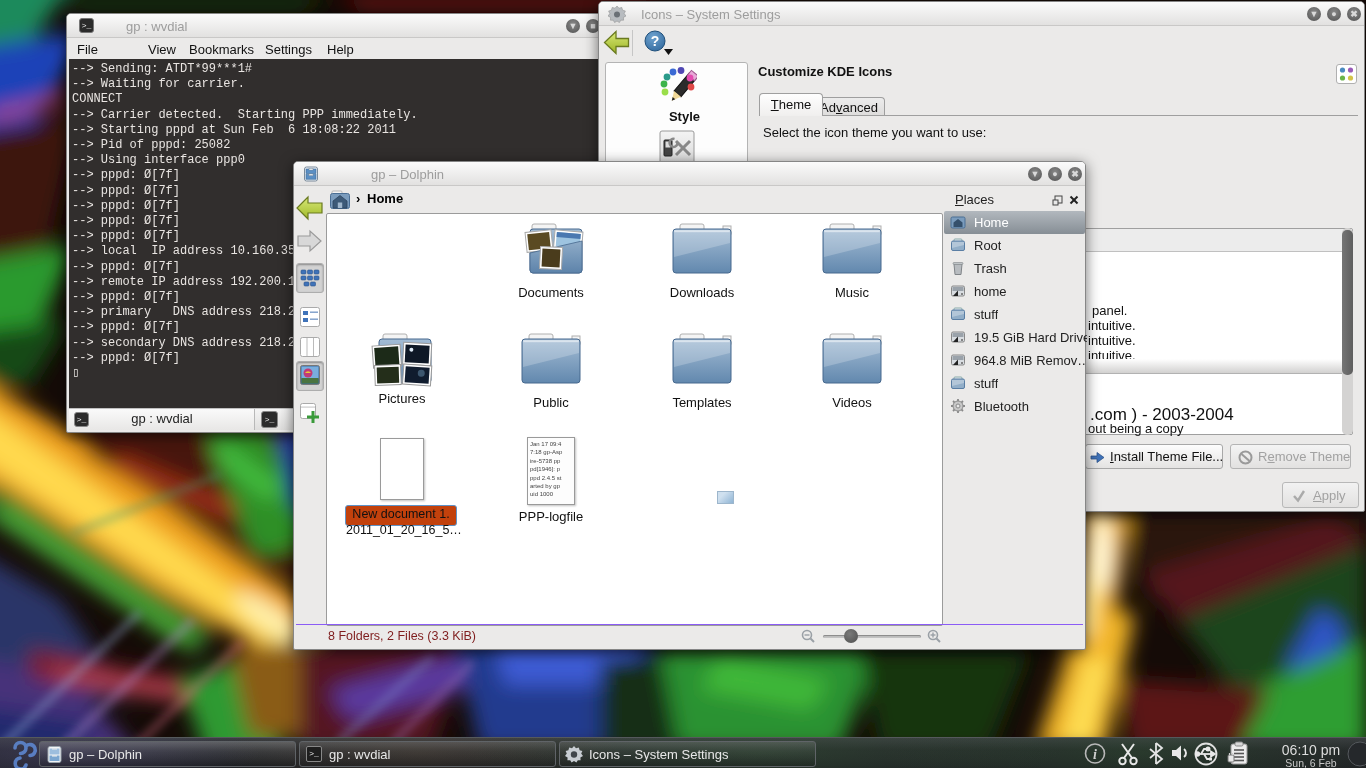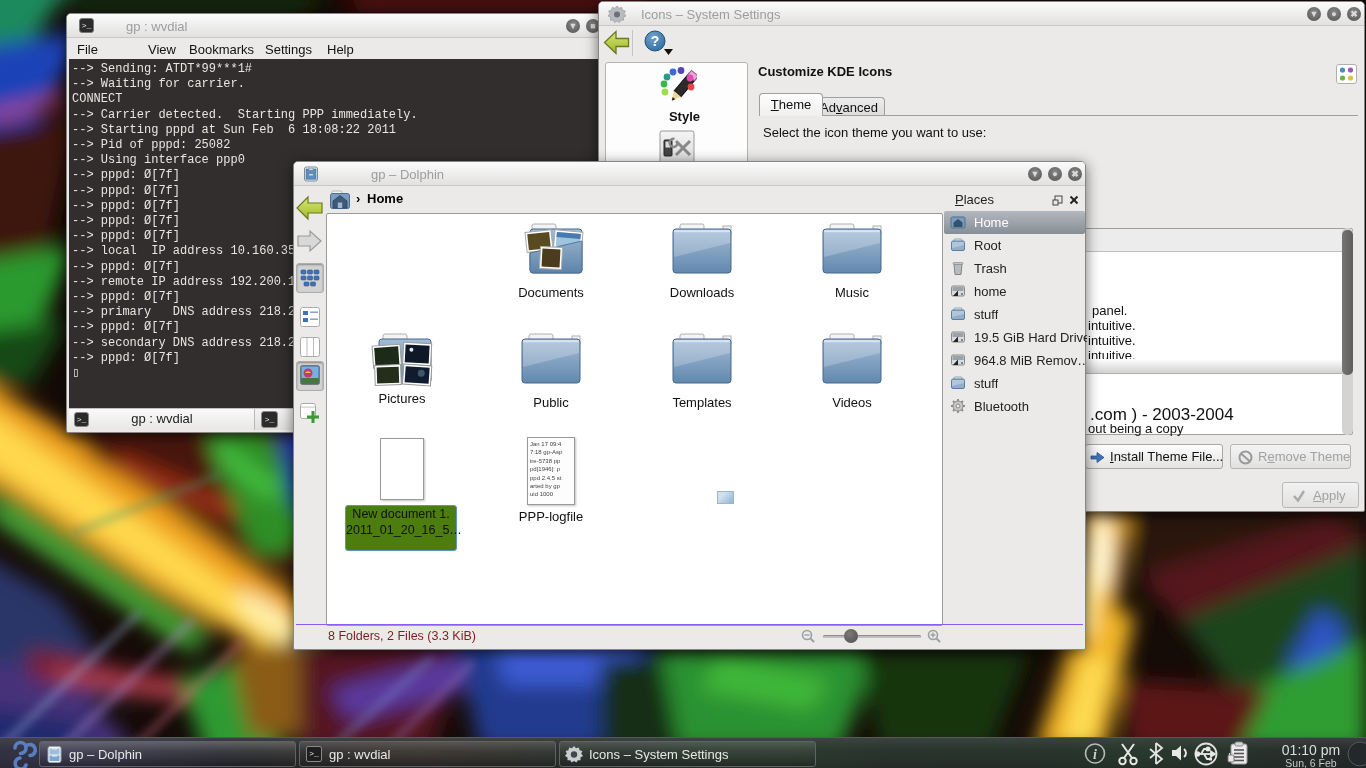--- a/index.html
+++ b/index.html
@@ -455,21 +455,21 @@
         </div>
       <div class="ditem" style="left:450px;top:119px;">
           <div class="icwrap"><svg width="64" height="52" viewBox="0 0 64 52">
               <use href="#folder"></use>
             </svg></div>
           <div class="flabel">Videos</div>
         </div>
 
       <div class="ditem" style="left:0px;top:0px;">
         <div class="abs" style="left:53px;top:224px;width:44px;height:62px;background:#fff;border:1px solid #9a9a9a;box-shadow:1px 1px 2px rgba(0,0,0,0.25);"></div>
-        <div class="abs" style="left:18px;top:291px;width:112px;height:46px;text-align:center;background:#4d7c0f;border:1px solid #5e93c8;border-radius:3px;font-size:12.5px;line-height:16px;color:#111;">New document 1.<br>2011_01_20_16_5…</div>
+        <div class="abs" style="left:18px;top:291px;width:112px;height:21px;text-align:center;background:#c2410c;border:1px solid #5e93c8;border-radius:3px;font-size:12.5px;line-height:16px;color:#111;">New document 1.<br>2011_01_20_16_5…</div>
       </div>
       <div class="ditem" style="left:149px;top:0px;">
         <div class="abs" style="left:51px;top:223px;width:48px;height:68px;background:#fdfdfd;border:1px solid #9a9a9a;box-shadow:1px 1px 2px rgba(0,0,0,0.25);font-family:'Liberation Sans',sans-serif;font-size:6px;line-height:8.4px;color:#444;text-align:left;padding:2px 1px 0 2px;overflow:hidden;">Jan 17 09:4<br>7:18 gp-Asp<br>ire-5738 pp<br>pd[1946]: p<br>ppd 2.4.5 st<br>arted by gp<br>uid 1000</div>
         <div class="abs" style="left:0;top:295px;width:150px;text-align:center;">PPP-logfile</div>
       </div>
       <div class="abs" style="left:390px;top:277px;width:17px;height:13px;background:linear-gradient(135deg,#cfe0ef 30%,#8fb4d4);border:1px solid #9db6cc;"></div>
 
       <svg width="0" height="0" style="position:absolute">
           <defs>
         <linearGradient id="folg" x1="0" y1="0" x2="0" y2="1">
@@ -673,20 +673,20 @@
       <g stroke="#555" stroke-width="1.6">
           <line x1="8" y1="9" x2="18" y2="9"></line>
           <line x1="8" y1="12.5" x2="18" y2="12.5"></line>
           <line x1="8" y1="16" x2="18" y2="16"></line>
           <line x1="8" y1="19.5" x2="18" y2="19.5"></line>
         </g>
       <rect x="2" y="14" width="6" height="7" rx="1" fill="#e8e8e8" stroke="#777"></rect>
         <line x1="3.5" y1="12" x2="3.5" y2="14" stroke="#ccc" stroke-width="1.2"></line>
         <line x1="6.5" y1="12" x2="6.5" y2="14" stroke="#ccc" stroke-width="1.2"></line>
     </svg>
-    <div class="abs" style="left:1280px;top:4px;width:62px;text-align:center;font-size:14px;color:#dcdcdc;">01:10 pm</div>
+    <div class="abs" style="left:1280px;top:4px;width:62px;text-align:center;font-size:14px;color:#dcdcdc;">06:10 pm</div>
     <div class="abs" style="left:1280px;top:19px;width:62px;text-align:center;font-size:10.5px;color:#c8c8c8;">Sun, 6 Feb</div>
     <svg class="abs" style="left:1344px;top:2px" width="22" height="28" viewBox="0 0 22 28">
       <circle cx="16" cy="14" r="12" fill="#25282b" stroke="#55595d"></circle>
       <path d="M16 5 a9 9 0 0 1 0 18 a5 5 0 0 0 0 -18" fill="#8a8f94" transform="rotate(-30 16 14)"></path>
     </svg>
   </div>
 </div>
 
 </body></html>

